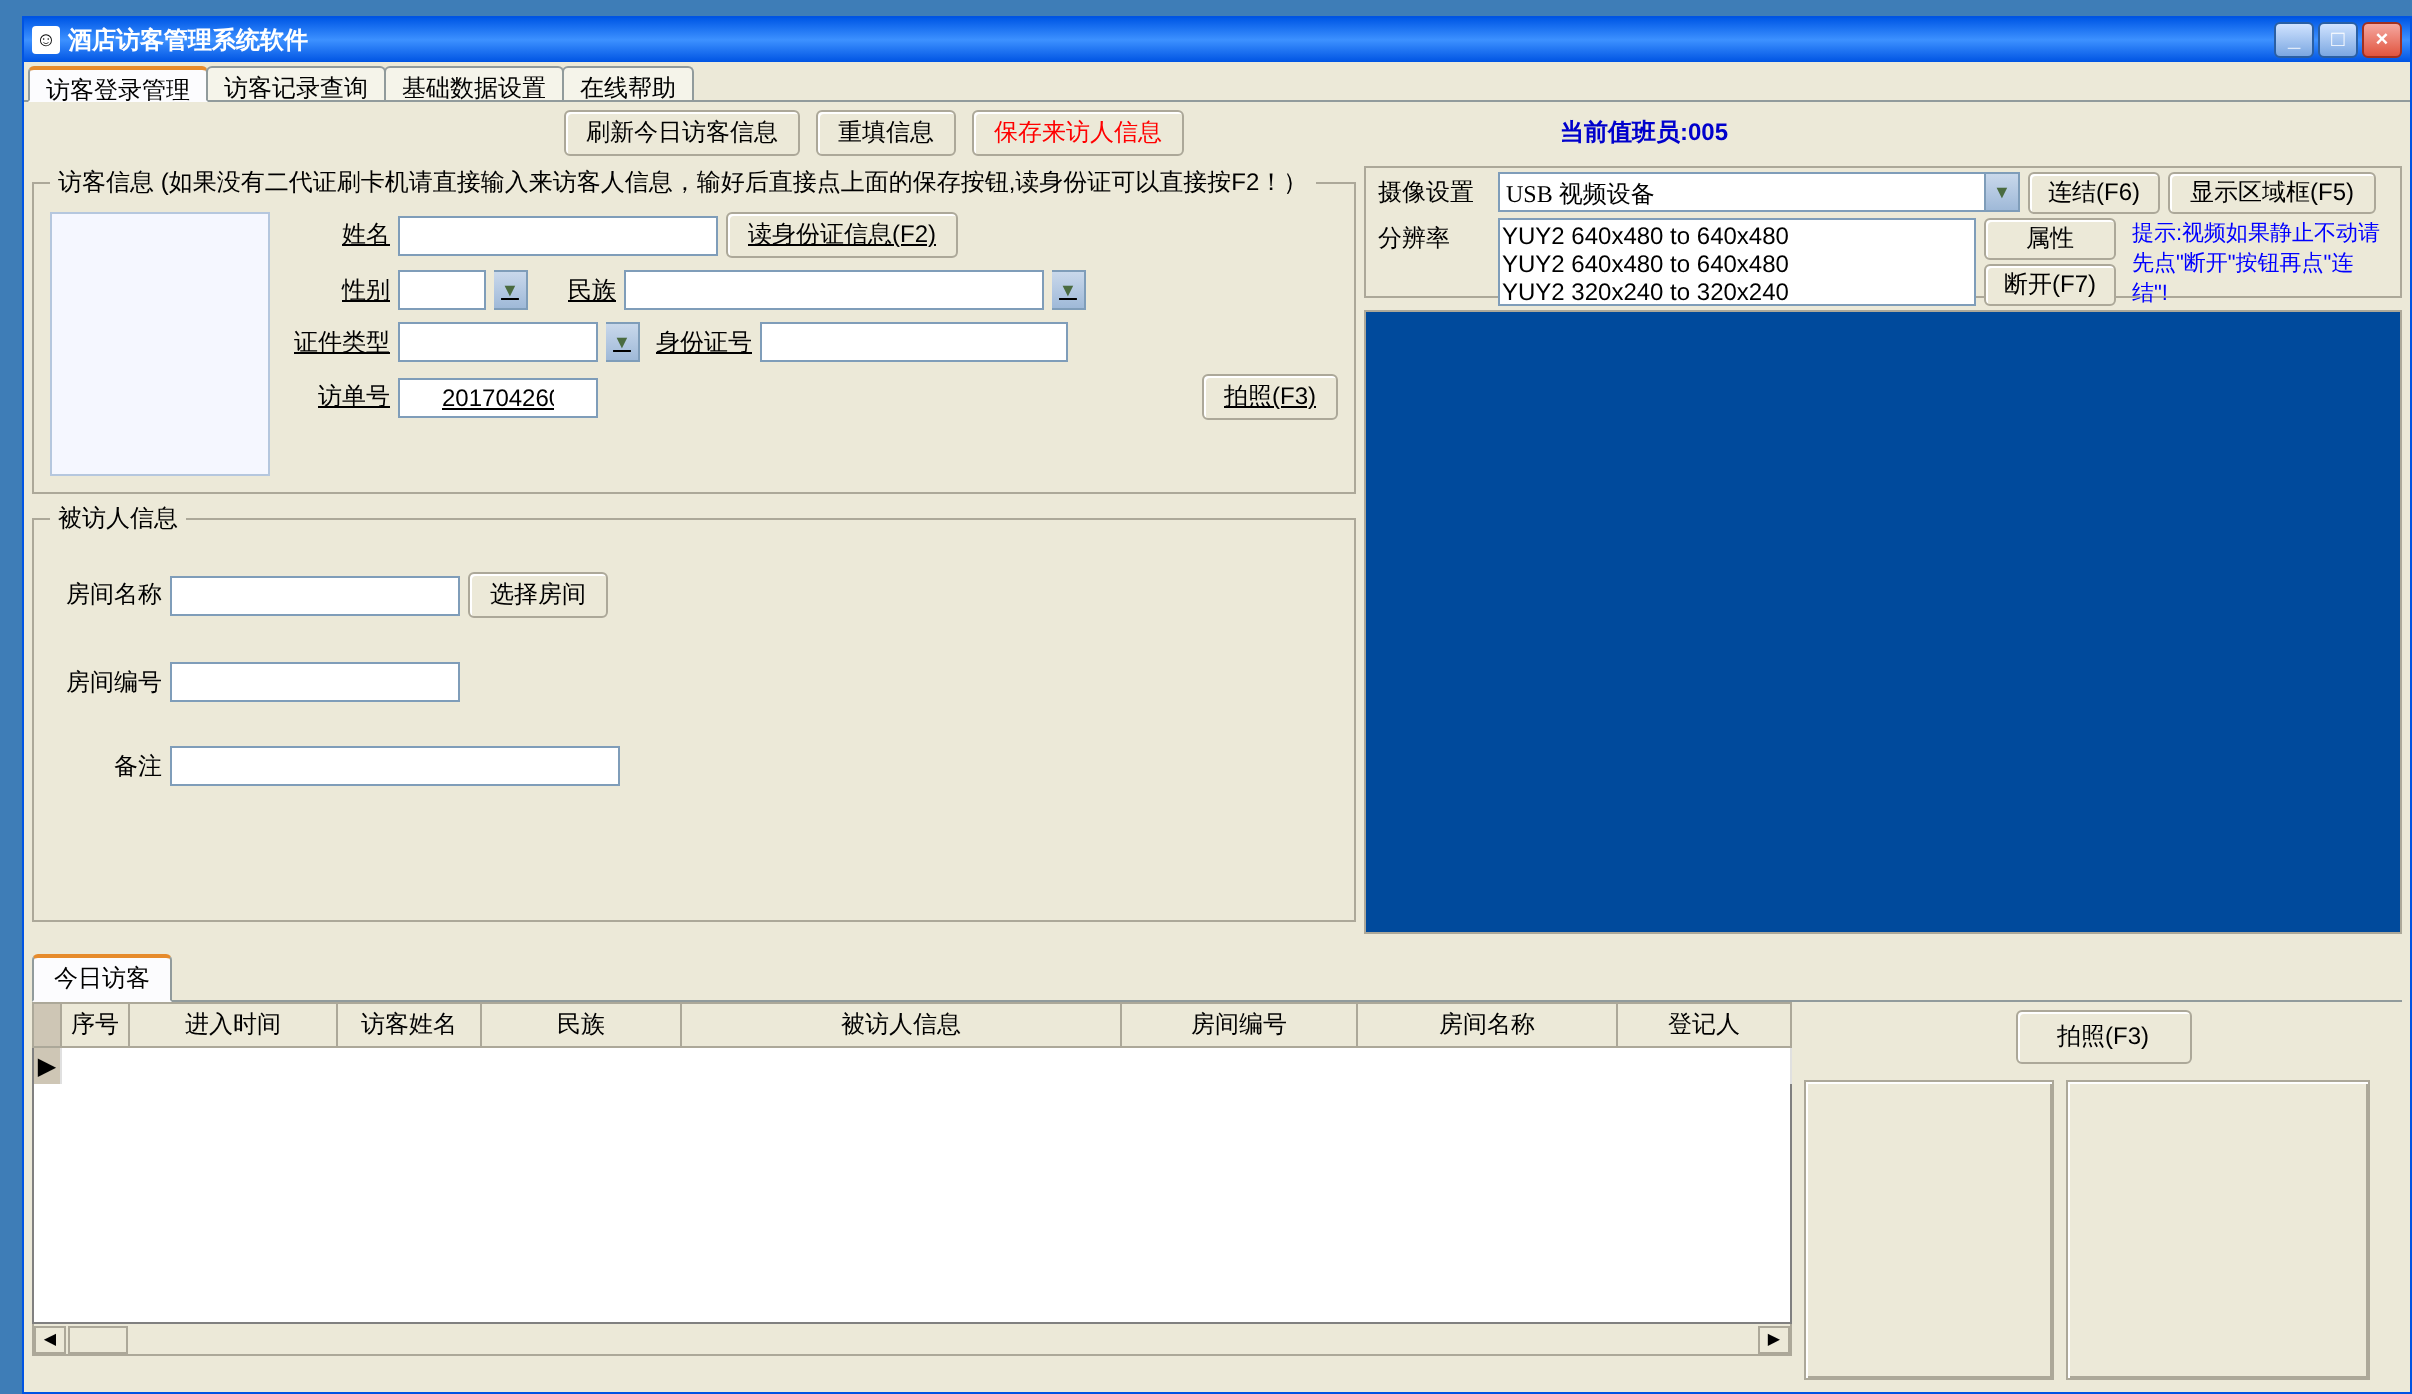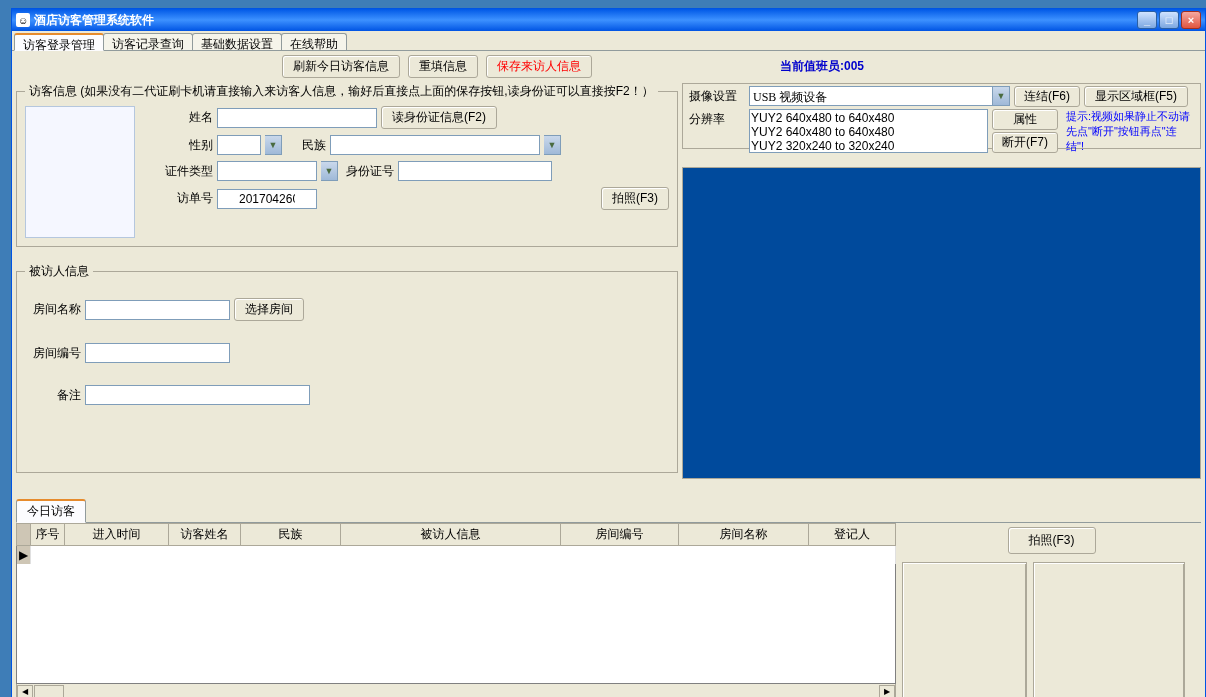--- a/index.html
+++ b/index.html
@@ -22,25 +22,25 @@
     
     .toolbar { height: 30px; display: flex; align-items: center; padding-left: 270px; gap: 8px; }
     .btn { background: #ece9d8; border: 1px solid #aca899; border-radius: 3px; padding: 2px 10px; cursor: default; box-shadow: inset 1px 1px #fff; }
     .btn.primary { color: #ff0000; }
     .status-text { color: #0000cc; font-weight: bold; margin-left: 180px; text-align: center; }
     
     .main-area { display: flex; gap: 4px; padding: 2px 4px; }
     .left-col { width: 662px; }
     .right-col { flex: 1; }
     
-    fieldset { border: 1px solid #aca899; padding: 6px 8px 8px; margin-bottom: 16px; position: relative; background: #ece9d8; }
+    fieldset { border: 1px solid #aca899; padding: 6px 8px 8px; margin-bottom: 4px; position: relative; background: #ece9d8; }
     legend { padding: 0 4px; }
     
     .visitor-info { height: 164px; }
-    .visitor-info .layout { display: flex; gap: 24px; }
+    .visitor-info .layout { display: flex; gap: 6px; text-decoration: underline; }
     .photo-box { width: 110px; height: 132px; background: #f5f7ff; border: 1px solid #b5c7de; }
     .fields { flex: 1; }
     .row { display: flex; align-items: center; margin-bottom: 6px; gap: 4px; }
     .lbl { width: 54px; text-align: right; }
     .inp { border: 1px solid #7f9db9; background: #fff; height: 20px; padding: 1px 21px; }
     .combo-btn { width: 17px; height: 20px; background: linear-gradient(#c9d8eb,#9fb9d8); border: 1px solid #7f9db9; border-left: none; display: inline-flex; align-items: center; justify-content: center; color: #4a6b40; font-size: 9px; }
     .combo-btn::after { content: "▼"; }
     
     .visited-info { height: 210px; }
     .visited-info .row { margin-bottom: 22px; }

